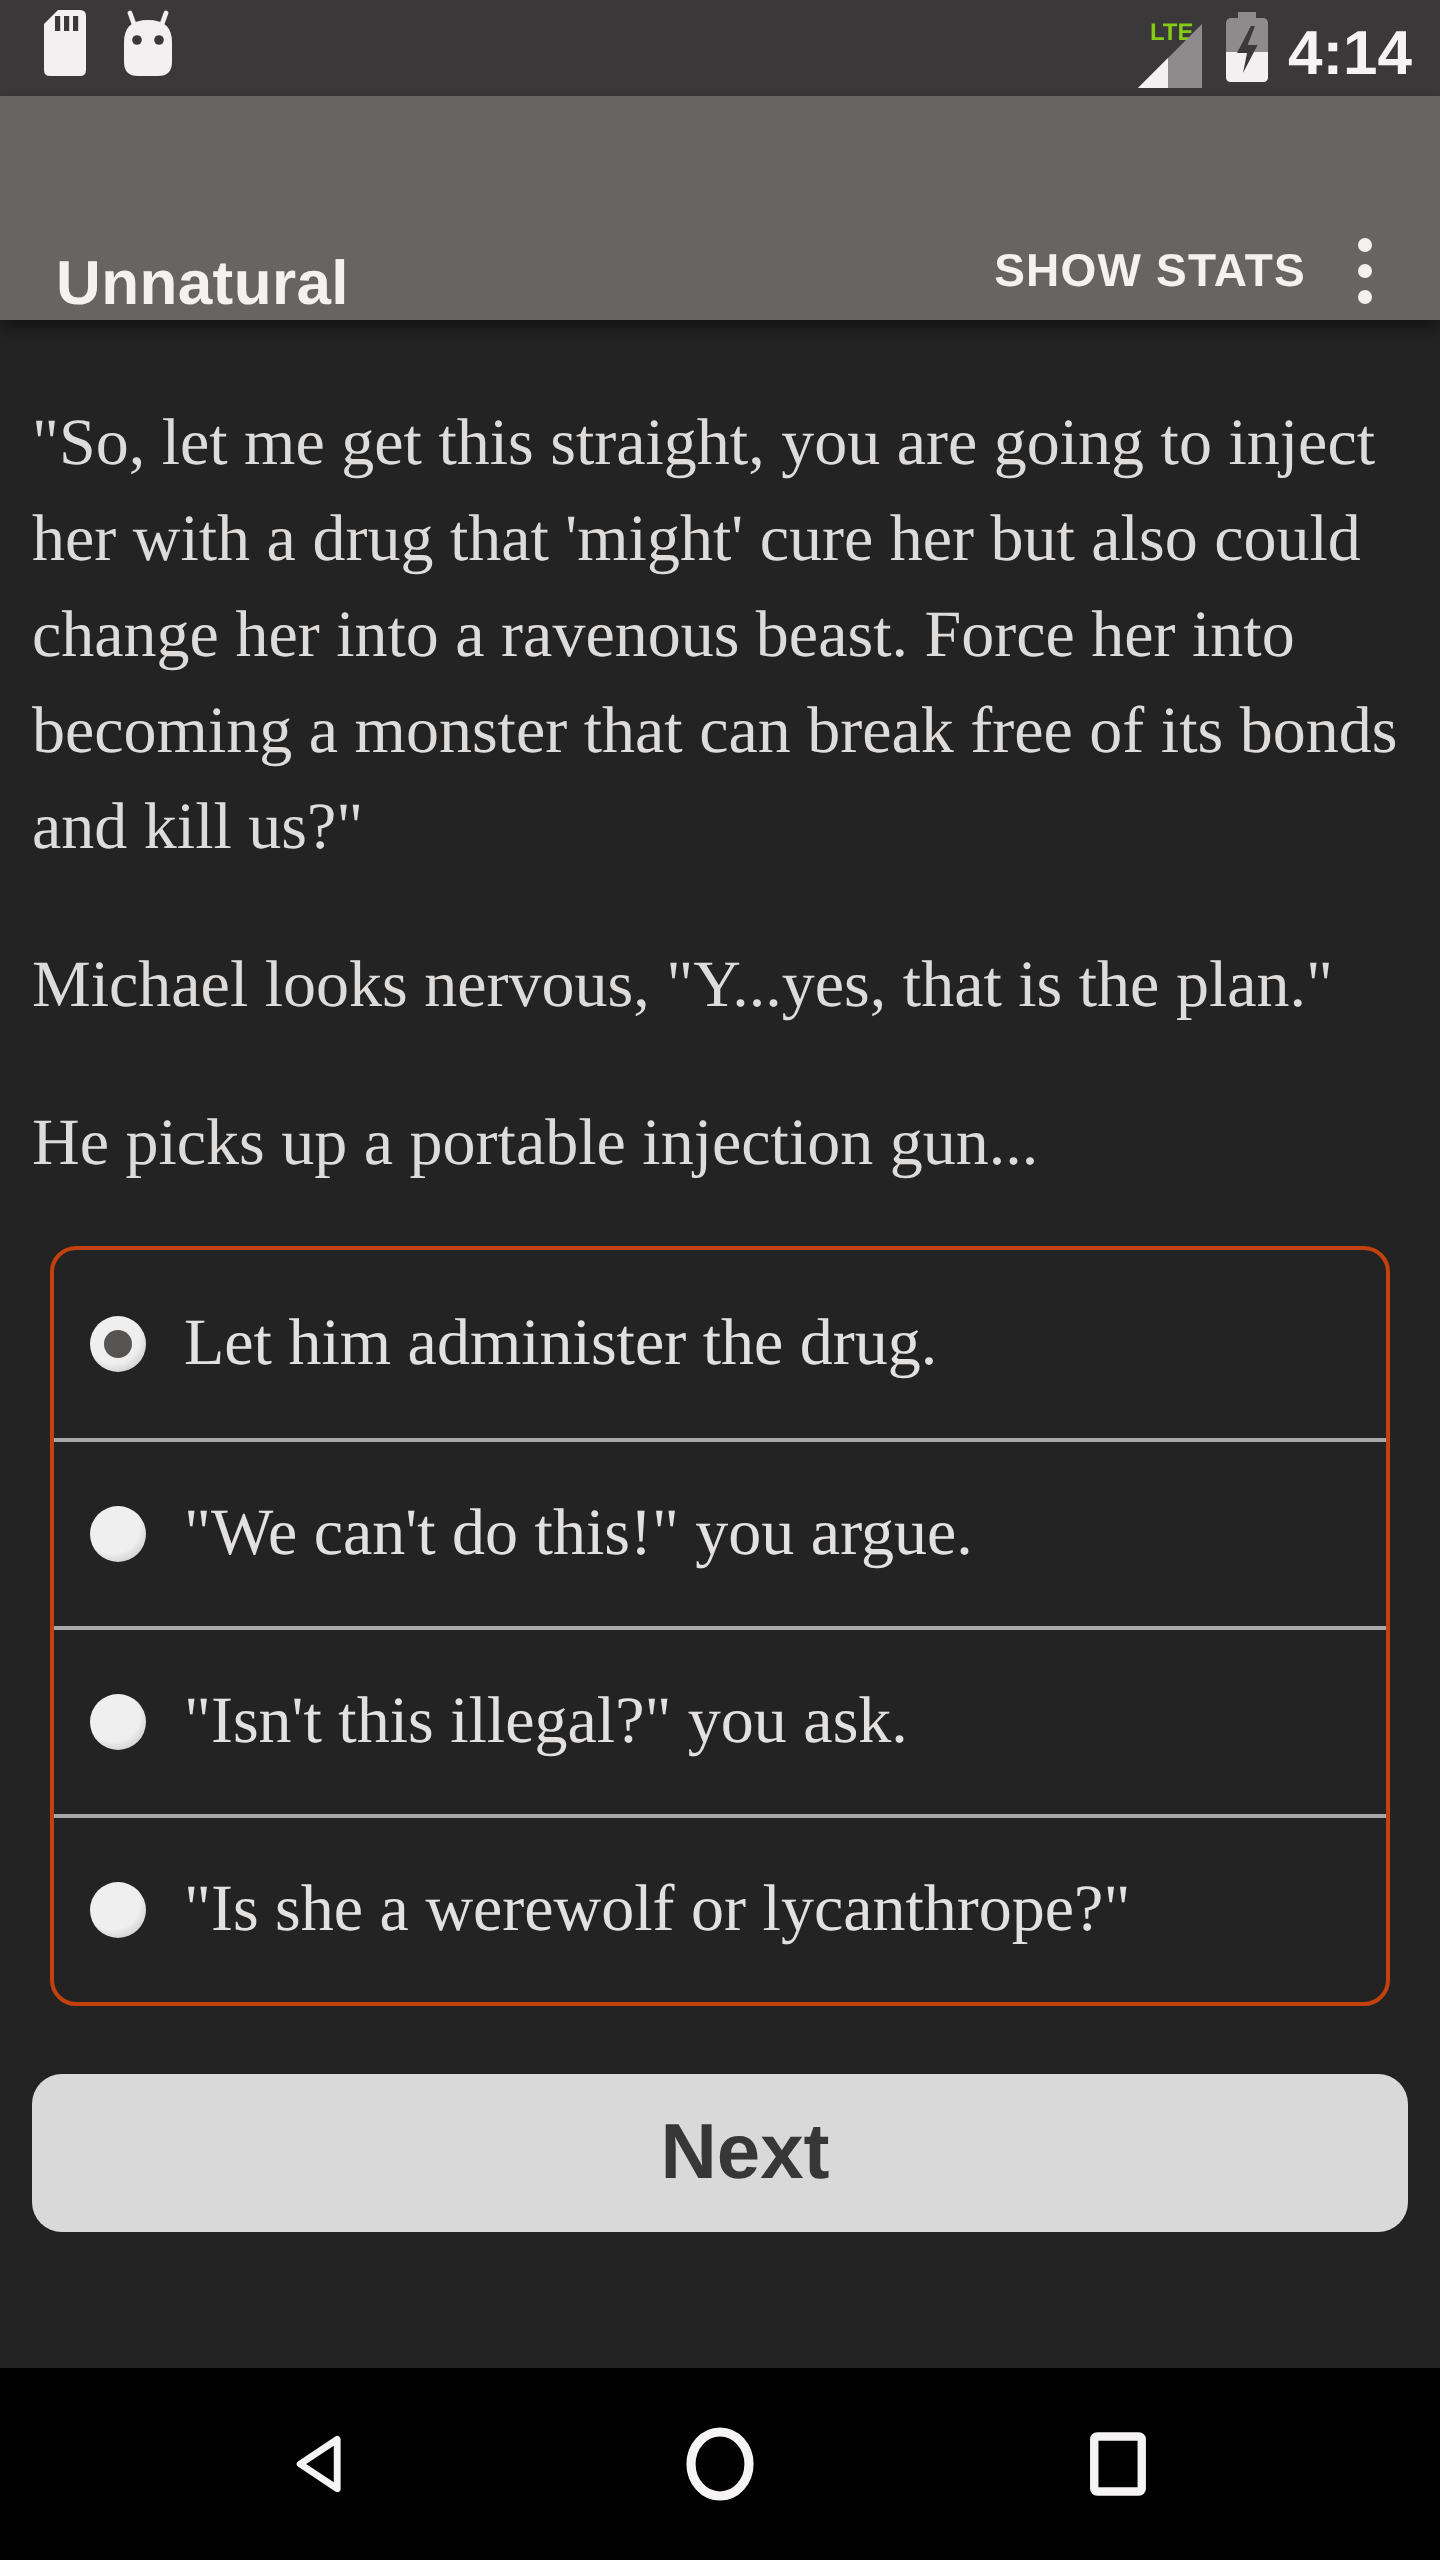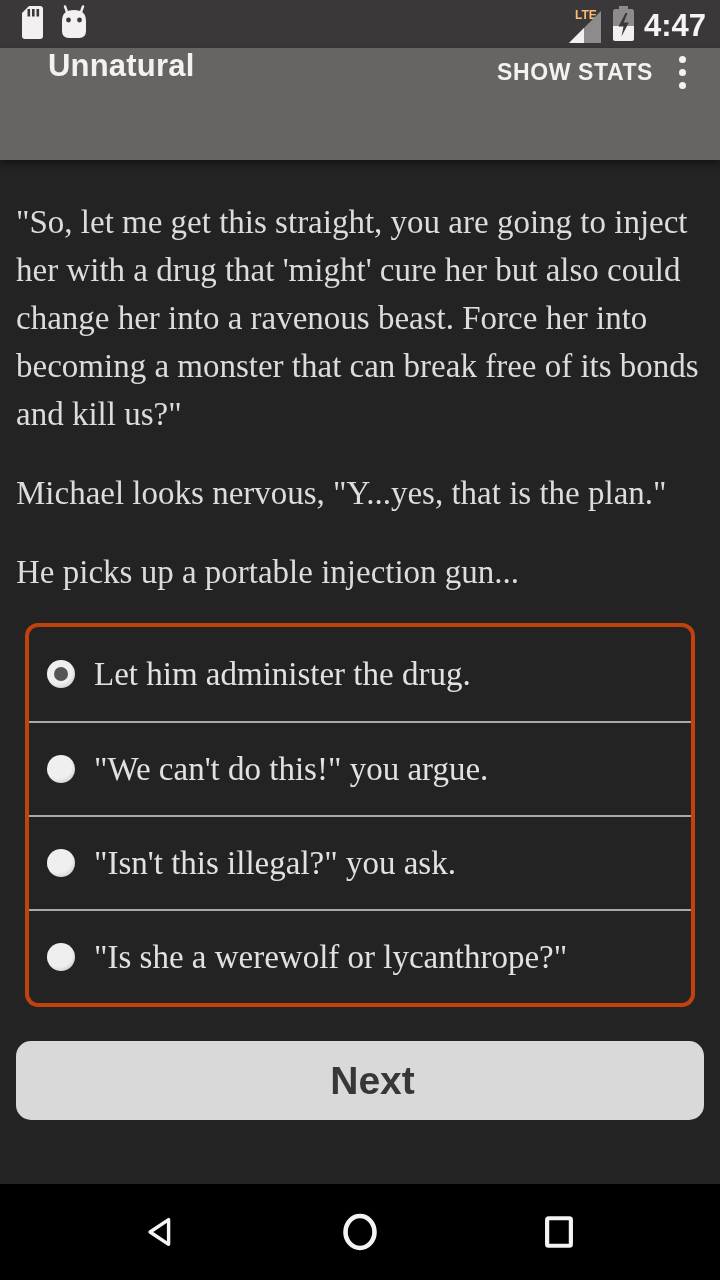--- a/index.html
+++ b/index.html
@@ -17,33 +17,33 @@
     background: #3b3839;
     display: flex; align-items: center;
     padding: 0 12px;
     color: #fff;
   }
   .status-left { display: flex; align-items: center; gap: 16px; padding-left: 10px; }
   .status-right { margin-left: auto; display: flex; align-items: flex-end; gap: 9px; padding-right: 2px; }
   .signal-wrap { position: relative; width: 44px; height: 38px; }
   .signal-wrap .lte-label {
     position: absolute; left: 0; top: 1px;
-    font-size: 12px; font-weight: bold; letter-spacing: 0px; color: #fdba74; padding-left: 16px;
+    font-size: 12px; font-weight: bold; letter-spacing: 0px; color: #84cc16; padding-left: 16px;
   }
   .status-time {
     font-size: 31px; font-weight: bold; color: #f5f3f3;
     line-height: 38px; letter-spacing: 0px;
   }
 
   
   .app-bar {
     height: 112px; flex: 0 0 112px;
     background: #676463;
-    display: flex; align-items: flex-start;
-    padding: 0 24px 0 48px;
+    display: flex; align-items: flex-end;
+    padding: 0 24px 0 28px;
     box-shadow: 0 4px 7px rgba(0,0,0,0.45);
     position: relative; z-index: 2;
   }
   .app-title {
     color: #f4f2f1; font-size: 31px; font-weight: bold; letter-spacing: 0.2px;
   }
   .app-bar-actions { margin-left: auto; display: flex; align-items: center; gap: 10px; }
   .show-stats {
     color: #f4f2f1; font-size: 23px; font-weight: bold; letter-spacing: 0.6px;
     background: none; border: none; cursor: pointer;
@@ -66,21 +66,21 @@
     font-size: 33px;
     line-height: 48px;
     margin-bottom: 31px;
     letter-spacing: 0px;
   }
   .story p:last-child { margin-bottom: 0; }
 
   
   .choice-group {
     margin: 27px 9px 0;
-    border: 4px solid #c2410c;
+    border: 2px solid #c2410c;
     border-radius: 13px;
     overflow: hidden;
   }
   .choice-row {
     display: flex; align-items: center;
     height: 94px;
     padding: 0 18px;
     cursor: pointer;
   }
   .choice-row + .choice-row { border-top: 2px solid #a9a9a9; }
@@ -163,21 +163,21 @@
         </svg>
       </span>
       <span>
         <svg width="23" height="38" viewBox="0 0 23 38">
           <rect x="7" y="3" width="9" height="5" fill="#8e8b8c"></rect>
           <rect x="1" y="6" width="21" height="32" rx="2.5" fill="#8e8b8c"></rect>
           <path d="M1 23 L22 23 L22 35.5 Q22 38 19.5 38 L3.5 38 Q1 38 1 35.5 Z" fill="#f2f0f0"></path>
           <path d="M13.5 10 L6.5 23.5 L11.5 23.5 L9.5 33.5 L16.8 19.5 L11.8 19.5 L15.5 10 Z" fill="#3b3839"></path>
         </svg>
       </span>
-      <span class="status-time">4:47</span>
+      <span class="status-time">4:14</span>
     </div>
   </div>
 
   <div class="app-bar">
     <span class="app-title">Unnatural</span>
     <div class="app-bar-actions">
       <button class="show-stats">SHOW STATS</button>
       <div class="kebab">
           <i></i>
           <i></i>

